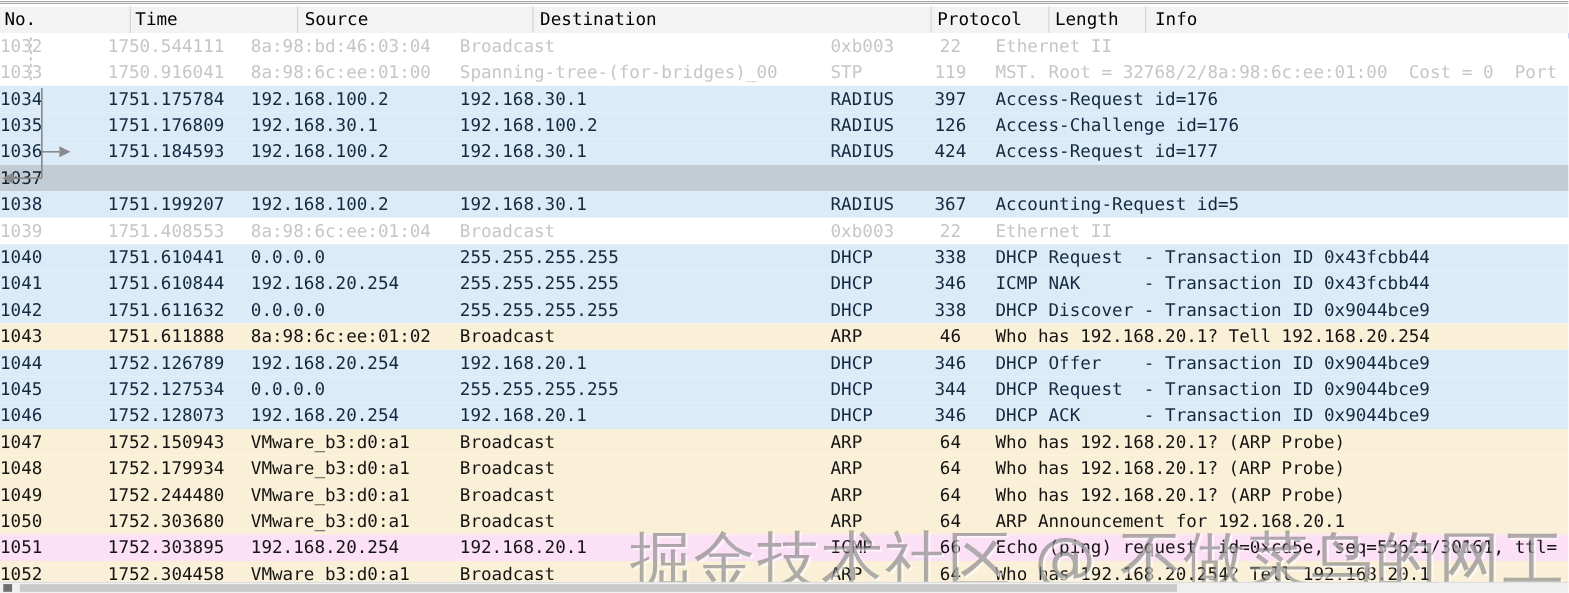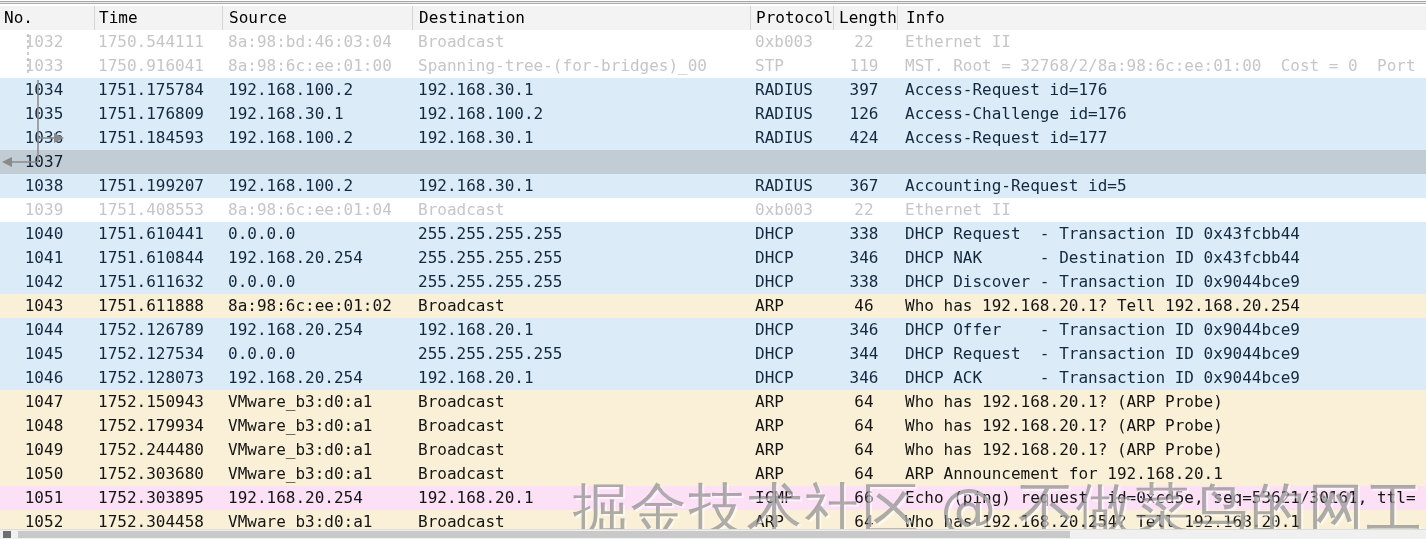--- a/index.html
+++ b/index.html
@@ -7,28 +7,28 @@
     width:1426px;height:539px;overflow:hidden;position:relative;background:#ffffff;
     font-family:"DejaVu Sans Mono","Liberation Mono",monospace;
   }
   .top-edge{
     position:absolute;top:0;left:0;right:0;height:6px;
     background:linear-gradient(to bottom,#ffffff 0,#ffffff 1px,#a2a2a2 1px,#a2a2a2 2px,#eeeeee 2px,#eeeeee 3px,#ababab 3px,#ababab 4px,#ffffff 4px,#ffffff 6px);
   }
   .header{
     position:absolute;top:6px;left:0;right:0;height:24px;display:flex;
     background:#f3f3f3;border-bottom:5px solid #1d4ed8;color:#000;
-    font-size:16px;line-height:23px;white-space:pre;
+    font-size:16px;line-height:23px;white-space:pre;gap:24px;
   }
   .hcell{box-sizing:border-box;flex:none;overflow:hidden;}
   .hcell + .hcell{border-left:1px solid #d4d4d4;}
   .rows{position:absolute;top:30px;left:0;right:0;}
   .row{display:flex;height:24px;line-height:24px;font-size:16px;white-space:pre;overflow:hidden;}
   .cell{box-sizing:border-box;flex:none;overflow:hidden;}
-  .c-no{width:94px;text-align:center;padding-right:6px;}
+  .c-no{width:94px;text-align:left;padding-right:6px;}
   .c-time{width:128px;padding-left:4px;}
   .c-source{width:190px;padding-left:6px;}
   .c-dest{width:338px;padding-left:6px;}
   .c-proto{width:83px;padding-left:5px;}
   .c-len{width:64px;text-align:center;padding-right:2px;}
   .c-info{flex:1 1 auto;padding-left:8px;}
   .row.gray{background:#ffffff;color:var(--gray-fg);}
   .row.udp{background:var(--udp-bg);color:var(--udp-fg);}
   .row.arp{background:var(--arp-bg);color:#141414;}
   .row.icmp{background:var(--icmp-bg);color:#141414;}
@@ -57,21 +57,21 @@
 <div class="rows" id="rows">
     <div class="row gray"><div class="cell c-no">1032</div><div class="cell c-time">1750.544111</div><div class="cell c-source">8a:98:bd:46:03:04</div><div class="cell c-dest">Broadcast</div><div class="cell c-proto">0xb003</div><div class="cell c-len">22</div><div class="cell c-info">Ethernet II</div></div>
     <div class="row gray"><div class="cell c-no">1033</div><div class="cell c-time">1750.916041</div><div class="cell c-source">8a:98:6c:ee:01:00</div><div class="cell c-dest">Spanning-tree-(for-bridges)_00</div><div class="cell c-proto">STP</div><div class="cell c-len">119</div><div class="cell c-info">MST. Root = 32768/2/8a:98:6c:ee:01:00  Cost = 0  Port</div></div>
     <div class="row udp"><div class="cell c-no">1034</div><div class="cell c-time">1751.175784</div><div class="cell c-source">192.168.100.2</div><div class="cell c-dest">192.168.30.1</div><div class="cell c-proto">RADIUS</div><div class="cell c-len">397</div><div class="cell c-info">Access-Request id=176</div></div>
     <div class="row udp"><div class="cell c-no">1035</div><div class="cell c-time">1751.176809</div><div class="cell c-source">192.168.30.1</div><div class="cell c-dest">192.168.100.2</div><div class="cell c-proto">RADIUS</div><div class="cell c-len">126</div><div class="cell c-info">Access-Challenge id=176</div></div>
     <div class="row udp"><div class="cell c-no">1036</div><div class="cell c-time">1751.184593</div><div class="cell c-source">192.168.100.2</div><div class="cell c-dest">192.168.30.1</div><div class="cell c-proto">RADIUS</div><div class="cell c-len">424</div><div class="cell c-info">Access-Request id=177</div></div>
     <div class="row udp selected"><div class="cell c-no">1037</div><div class="cell c-time">1751.194682</div><div class="cell c-source">192.168.30.1</div><div class="cell c-dest">192.168.100.2</div><div class="cell c-proto">RADIUS</div><div class="cell c-len">134</div></div>
     <div class="row udp"><div class="cell c-no">1038</div><div class="cell c-time">1751.199207</div><div class="cell c-source">192.168.100.2</div><div class="cell c-dest">192.168.30.1</div><div class="cell c-proto">RADIUS</div><div class="cell c-len">367</div><div class="cell c-info">Accounting-Request id=5</div></div>
     <div class="row gray"><div class="cell c-no">1039</div><div class="cell c-time">1751.408553</div><div class="cell c-source">8a:98:6c:ee:01:04</div><div class="cell c-dest">Broadcast</div><div class="cell c-proto">0xb003</div><div class="cell c-len">22</div><div class="cell c-info">Ethernet II</div></div>
     <div class="row udp"><div class="cell c-no">1040</div><div class="cell c-time">1751.610441</div><div class="cell c-source">0.0.0.0</div><div class="cell c-dest">255.255.255.255</div><div class="cell c-proto">DHCP</div><div class="cell c-len">338</div><div class="cell c-info">DHCP Request  - Transaction ID 0x43fcbb44</div></div>
-    <div class="row udp"><div class="cell c-no">1041</div><div class="cell c-time">1751.610844</div><div class="cell c-source">192.168.20.254</div><div class="cell c-dest">255.255.255.255</div><div class="cell c-proto">DHCP</div><div class="cell c-len">346</div><div class="cell c-info">DHCP NAK      - Destination ID 0x43fcbb44</div></div>
+    <div class="row udp"><div class="cell c-no">1041</div><div class="cell c-time">1751.610844</div><div class="cell c-source">192.168.20.254</div><div class="cell c-dest">255.255.255.255</div><div class="cell c-proto">DHCP</div><div class="cell c-len">346</div><div class="cell c-info">ICMP NAK      - Transaction ID 0x43fcbb44</div></div>
     <div class="row udp"><div class="cell c-no">1042</div><div class="cell c-time">1751.611632</div><div class="cell c-source">0.0.0.0</div><div class="cell c-dest">255.255.255.255</div><div class="cell c-proto">DHCP</div><div class="cell c-len">338</div><div class="cell c-info">DHCP Discover - Transaction ID 0x9044bce9</div></div>
     <div class="row arp"><div class="cell c-no">1043</div><div class="cell c-time">1751.611888</div><div class="cell c-source">8a:98:6c:ee:01:02</div><div class="cell c-dest">Broadcast</div><div class="cell c-proto">ARP</div><div class="cell c-len">46</div><div class="cell c-info">Who has 192.168.20.1? Tell 192.168.20.254</div></div>
     <div class="row udp"><div class="cell c-no">1044</div><div class="cell c-time">1752.126789</div><div class="cell c-source">192.168.20.254</div><div class="cell c-dest">192.168.20.1</div><div class="cell c-proto">DHCP</div><div class="cell c-len">346</div><div class="cell c-info">DHCP Offer    - Transaction ID 0x9044bce9</div></div>
     <div class="row udp"><div class="cell c-no">1045</div><div class="cell c-time">1752.127534</div><div class="cell c-source">0.0.0.0</div><div class="cell c-dest">255.255.255.255</div><div class="cell c-proto">DHCP</div><div class="cell c-len">344</div><div class="cell c-info">DHCP Request  - Transaction ID 0x9044bce9</div></div>
     <div class="row udp"><div class="cell c-no">1046</div><div class="cell c-time">1752.128073</div><div class="cell c-source">192.168.20.254</div><div class="cell c-dest">192.168.20.1</div><div class="cell c-proto">DHCP</div><div class="cell c-len">346</div><div class="cell c-info">DHCP ACK      - Transaction ID 0x9044bce9</div></div>
     <div class="row arp"><div class="cell c-no">1047</div><div class="cell c-time">1752.150943</div><div class="cell c-source">VMware_b3:d0:a1</div><div class="cell c-dest">Broadcast</div><div class="cell c-proto">ARP</div><div class="cell c-len">64</div><div class="cell c-info">Who has 192.168.20.1? (ARP Probe)</div></div>
     <div class="row arp"><div class="cell c-no">1048</div><div class="cell c-time">1752.179934</div><div class="cell c-source">VMware_b3:d0:a1</div><div class="cell c-dest">Broadcast</div><div class="cell c-proto">ARP</div><div class="cell c-len">64</div><div class="cell c-info">Who has 192.168.20.1? (ARP Probe)</div></div>
     <div class="row arp"><div class="cell c-no">1049</div><div class="cell c-time">1752.244480</div><div class="cell c-source">VMware_b3:d0:a1</div><div class="cell c-dest">Broadcast</div><div class="cell c-proto">ARP</div><div class="cell c-len">64</div><div class="cell c-info">Who has 192.168.20.1? (ARP Probe)</div></div>
     <div class="row arp"><div class="cell c-no">1050</div><div class="cell c-time">1752.303680</div><div class="cell c-source">VMware_b3:d0:a1</div><div class="cell c-dest">Broadcast</div><div class="cell c-proto">ARP</div><div class="cell c-len">64</div><div class="cell c-info">ARP Announcement for 192.168.20.1</div></div>
     <div class="row icmp"><div class="cell c-no">1051</div><div class="cell c-time">1752.303895</div><div class="cell c-source">192.168.20.254</div><div class="cell c-dest">192.168.20.1</div><div class="cell c-proto">ICMP</div><div class="cell c-len">66</div><div class="cell c-info">Echo (ping) request  id=0xcd5e, seq=53621/30161, ttl=</div></div>

